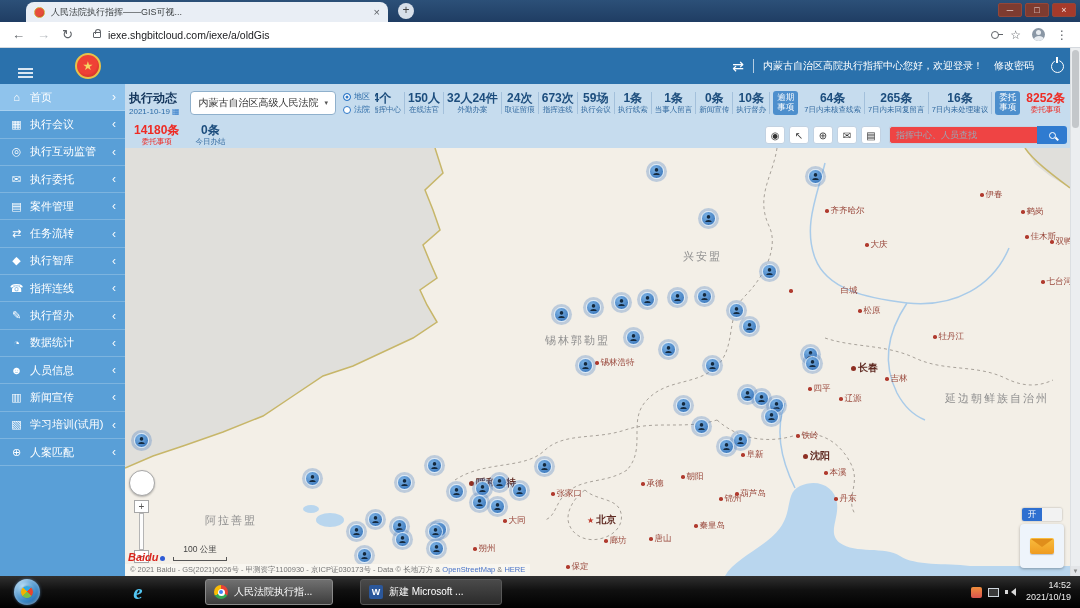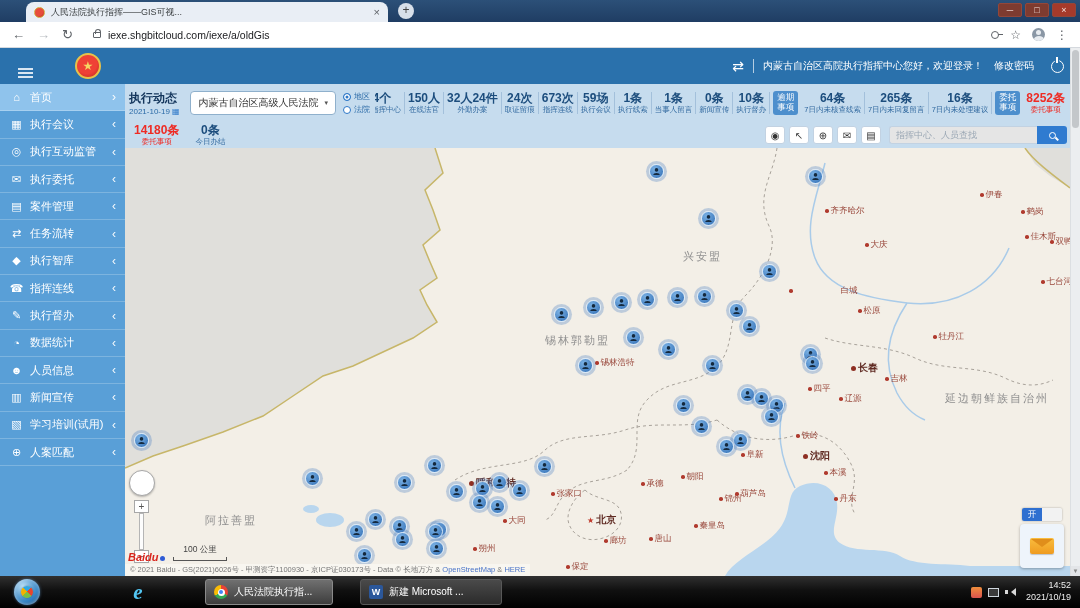--- a/index.html
+++ b/index.html
@@ -73,21 +73,21 @@
   .stat:last-child{border-right:none}
   .stat .num{font-size:12px;font-weight:bold;color:#1c4d7d;white-space:nowrap}
   .stat .lbl{font-size:7.5px;color:#31699f;white-space:nowrap}
   .stat.red .num,.stat.red .lbl{color:#ee2b24}
   .badge{background:#4d8fcd;color:#fff;font-size:8.5px;line-height:1.15;padding:2px 4px;border-radius:3px;text-align:center;margin:0 3px;flex:none}
   .stats-row2{position:absolute;top:38px;left:0;right:0;height:26px;display:flex;align-items:center;padding-left:6px}
   .stats-row2 .stat{border-right:none;margin-right:10px}
   .map-toolbar{margin-left:auto;display:flex;align-items:center;gap:4px;margin-right:3px}
   .tool-btn{width:20px;height:18px;background:#fff;border:1px solid #c2d2e2;border-radius:3px;font-size:10px;color:#333;display:flex;align-items:center;justify-content:center}
   .search-box{display:flex;margin-left:4px}
-  .search-input{width:148px;height:18px;border:1px solid #c2d2e2;border-right:none;border-radius:3px 0 0 3px;font-size:9px;padding:0 6px;color:#333;background:#e5e5e5;outline:none}
+  .search-input{width:148px;height:18px;border:1px solid #c2d2e2;border-right:none;border-radius:3px 0 0 3px;font-size:9px;padding:0 6px;color:#333;background:#ef4444;outline:none}
   .search-input::placeholder{color:#9aa7b4}
   .search-btn{width:30px;height:18px;background:#2f7bd0;border:none;border-radius:0 3px 3px 0;display:flex;align-items:center;justify-content:center}
   .lens{width:7px;height:7px;border:1.5px solid #fff;border-radius:50%;position:relative}
   .lens::after{content:"";position:absolute;left:5.5px;top:5.5px;width:4px;height:1.5px;background:#fff;transform:rotate(45deg)}
 
   
   .maparea{position:absolute;top:148px;left:125px;width:945px;bottom:32px;background:#f3efe7;overflow:hidden}
   .map-svg{position:absolute;left:0;top:0}
   .map-marker{position:absolute;width:15px;height:15px;border-radius:50%;background:radial-gradient(circle at 35% 30%,#7ab1e4,#2f6cb3);border:1px solid #d7e9fa;box-shadow:0 0 0 3px rgba(80,130,195,.33);display:flex;align-items:center;justify-content:center}
   .map-label{position:absolute;display:flex;align-items:center;gap:2px;white-space:nowrap}

